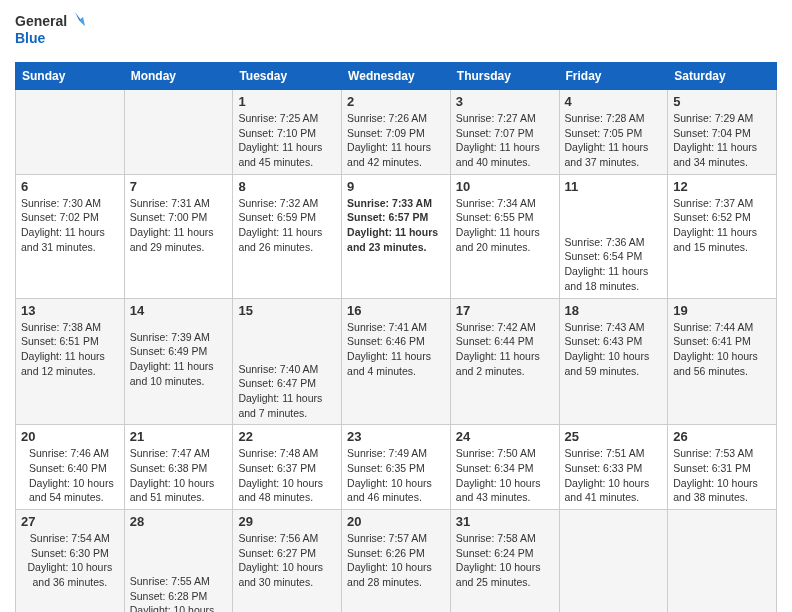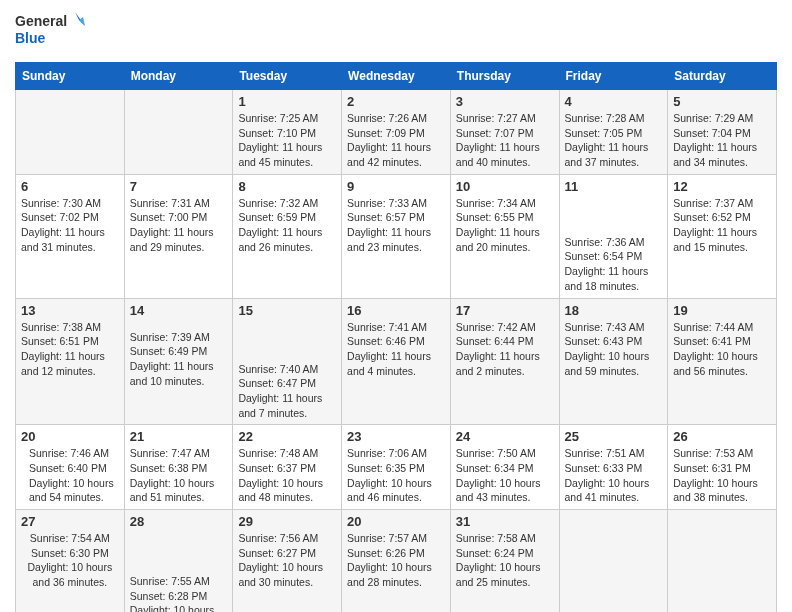--- a/index.html
+++ b/index.html
@@ -162,21 +162,21 @@
 Daylight: 11 hours and 29 minutes.</div>
           </td>
           <td>
             <span class="day-num">8</span>
             <div class="day-info" style="white-space: pre-line;">Sunrise: 7:32 AM
 Sunset: 6:59 PM
 Daylight: 11 hours and 26 minutes.</div>
           </td>
           <td>
             <span class="day-num">9</span>
-            <div class="day-info" style="white-space: pre-line;">Sunrise: 7:33 AM
+            <div class="day-info" style="white-space: pre-line; font-weight: bold;">Sunrise: 7:33 AM
 Sunset: 6:57 PM
 Daylight: 11 hours and 23 minutes.</div>
           </td>
           <td>
             <span class="day-num">10</span>
             <div class="day-info" style="white-space: pre-line;">Sunrise: 7:34 AM
 Sunset: 6:55 PM
 Daylight: 11 hours and 20 minutes.</div>
           </td>
           <td>
@@ -250,21 +250,21 @@
 Daylight: 10 hours and 51 minutes.</div>
           </td>
           <td>
             <span class="day-num">22</span>
             <div class="day-info" style="white-space: pre-line;">Sunrise: 7:48 AM
 Sunset: 6:37 PM
 Daylight: 10 hours and 48 minutes.</div>
           </td>
           <td>
             <span class="day-num">23</span>
-            <div class="day-info" style="white-space: pre-line;">Sunrise: 7:06 AM
+            <div class="day-info" style="white-space: pre-line;">Sunrise: 7:49 AM
 Sunset: 6:35 PM
 Daylight: 10 hours and 46 minutes.</div>
           </td>
           <td>
             <span class="day-num">24</span>
             <div class="day-info" style="white-space: pre-line;">Sunrise: 7:50 AM
 Sunset: 6:34 PM
 Daylight: 10 hours and 43 minutes.</div>
           </td>
           <td>

